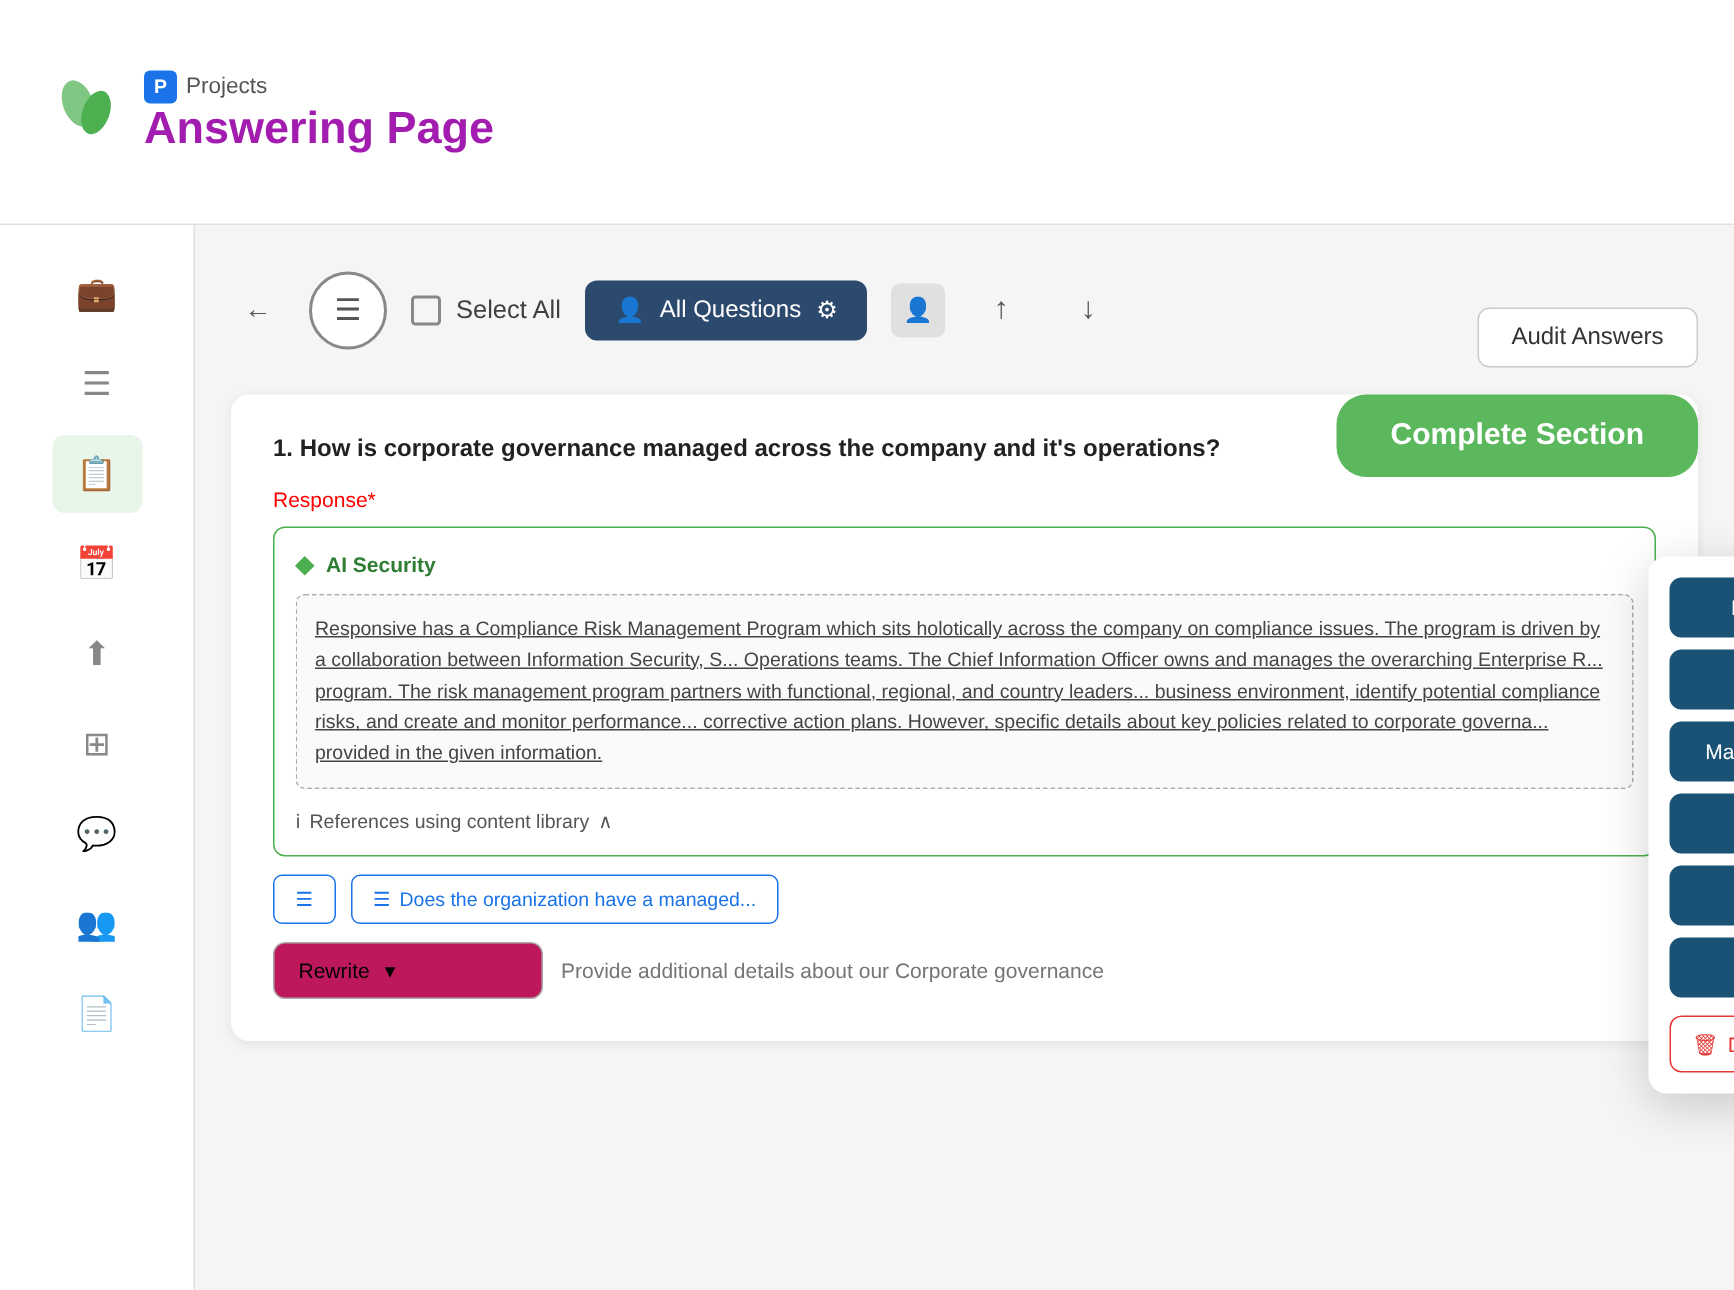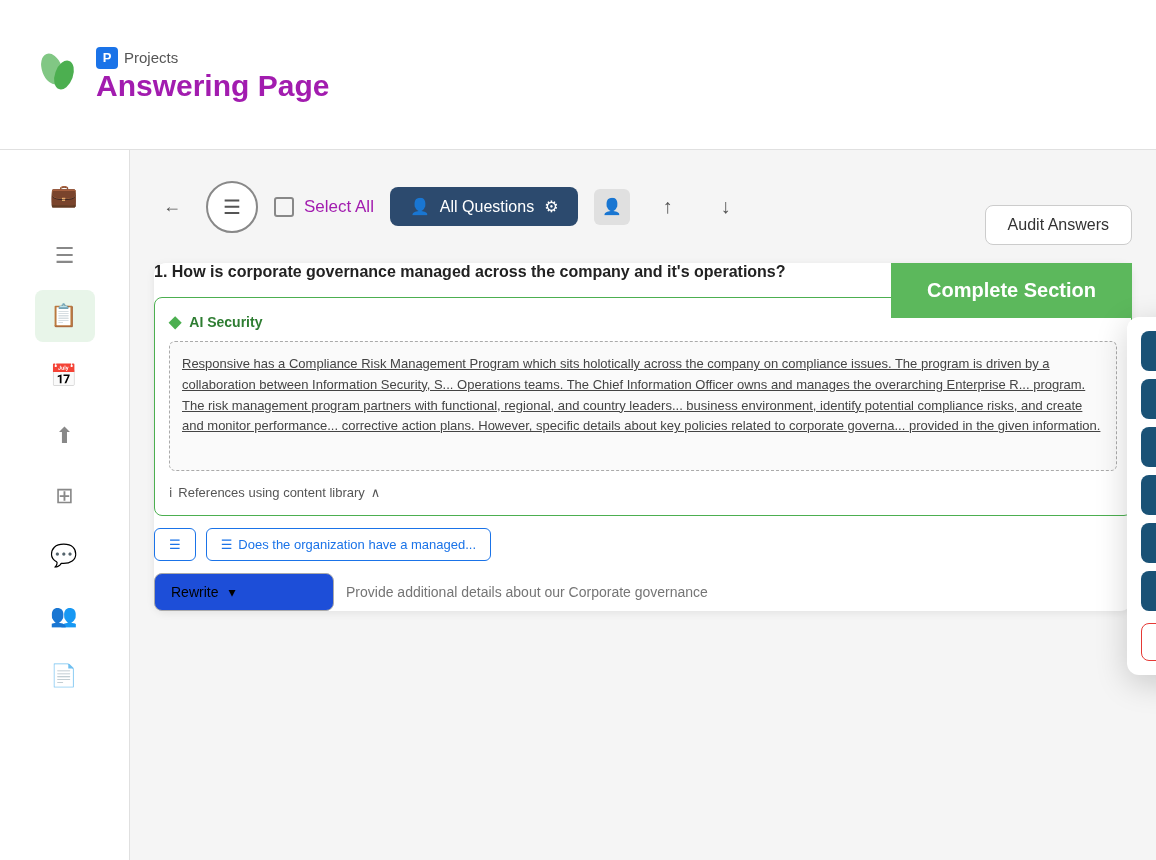--- a/index.html
+++ b/index.html
@@ -120,21 +120,21 @@
       cursor: pointer;
       font-size: 20px;
       color: #555;
     }
     .toolbar-select-all {
       display: flex;
       align-items: center;
       gap: 10px;
       cursor: pointer;
       font-size: 17px;
-      color: #a21caf;
+      color: #404040;
     }
     .toolbar-checkbox {
       width: 20px;
       height: 20px;
       border: 2px solid #888;
       border-radius: 3px;
     }
     .toolbar-filter-btn {
       background: #2c4a6e;
       color: #fff;
@@ -178,32 +178,33 @@
     }
 
     
     .complete-section-btn {
       position: absolute;
       right: 24px;
       top: 0;
       background: #5cb85c;
       color: #fff;
       border: none;
-      border-radius: 0;
+      border-radius: 20px;
       padding: 16px 36px;
       font-size: 20px;
       font-weight: 600;
       cursor: pointer;
       z-index: 10;
     }
 
     
     .main-card {
       background: #fff;
       border-radius: 12px;
+      padding: 28px;
       box-shadow: 0 2px 8px rgba(0,0,0,0.08);
       position: relative;
     }
     .question-title {
       font-size: 16px;
       font-weight: 700;
       color: #222;
       margin-bottom: 16px;
     }
     .response-label {
@@ -280,21 +281,21 @@
       display: flex;
       align-items: center;
       gap: 12px;
       margin-top: 4px;
     }
     .rewrite-select {
       border: 1.5px solid #aaa;
       border-radius: 8px;
       padding: 10px 16px;
       font-size: 14px;
-      background: #1d4ed8;
+      background: #be185d;
       display: flex;
       align-items: center;
       gap: 10px;
       min-width: 180px;
       cursor: pointer;
     }
     .additional-input {
       flex: 1;
       border: none;
       font-size: 14px;
@@ -454,20 +455,23 @@
         <span>Complete Section</span>
       </button>
 
       <div class="main-card">
 
         <div class="question-title">
           <span>1.</span>
           <span>How is corporate governance managed across the company and it's operations?</span>
         </div>
 
+        <div class="response-label">
+          <span>Response</span><span style="color:red">*</span>
+        </div>
 
         <div style="position:relative;">
           <div class="ai-assistant-box">
             <div class="ai-assistant-header">
               <span class="ai-diamond">◆</span>
               <span>AI Security</span>
             </div>
             <div class="ai-text-area">
               <span>Responsive has a Compliance Risk Management Program which sits holotically across the company on compliance issues. The program is driven by a collaboration between Information Security, S... Operations teams. The Chief Information Officer owns and manages the overarching Enterprise R... program. The risk management program partners with functional, regional, and country leaders... business environment, identify potential compliance risks, and create and monitor performance... corrective action plans. However, specific details about key policies related to corporate governa... provided in the given information.</span>
             </div>

